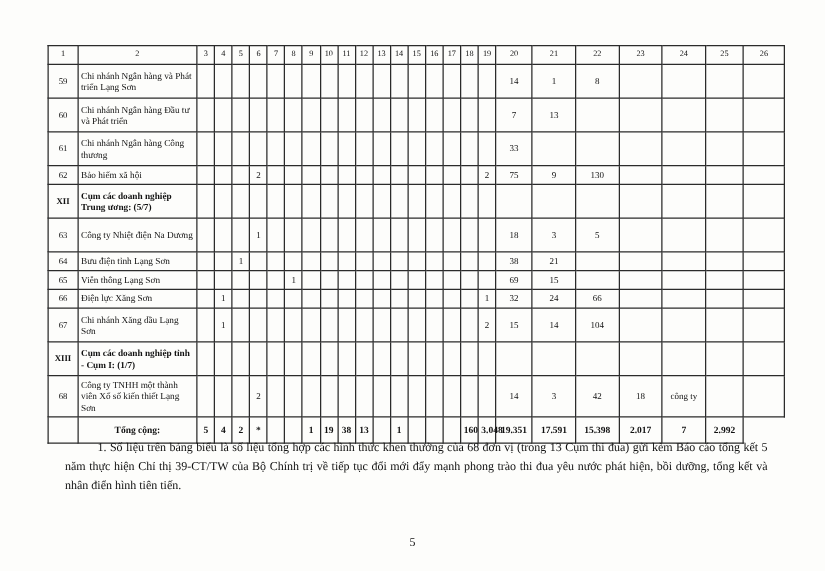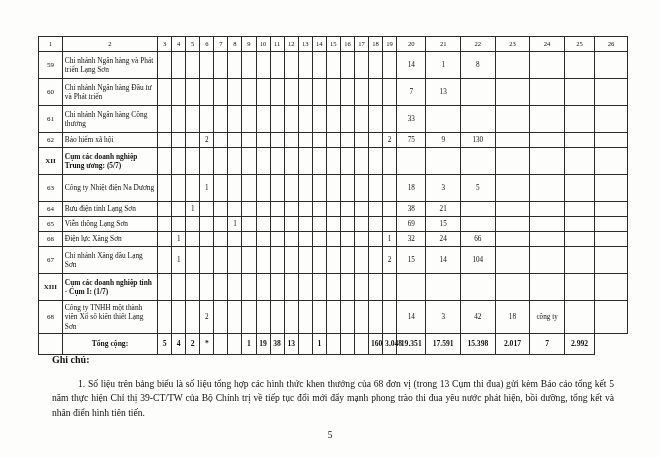--- a/index.html
+++ b/index.html
@@ -580,18 +580,17 @@
             <td class="ctr">2.017</td>
             <td class="ctr">7</td>
             <td class="ctr">2.992</td>
           </tr>
         </tbody>
     </table>
   </div>
 
 
   <div class="notes">
-    <div class="notes-title">Ghi chú:</div>
     <div class="notes-para">1. Số liệu trên bảng biểu là số liệu tổng hợp các hình thức khen thưởng của 68 đơn vị (trong 13 Cụm thi đua) gửi kèm Báo cáo tổng kết 5 năm thực hiện Chỉ thị 39-CT/TW của Bộ Chính trị về tiếp tục đổi mới đẩy mạnh phong trào thi đua yêu nước phát hiện, bồi dưỡng, tổng kết và nhân điển hình tiên tiến.</div>
   </div>
 
   <div class="page-no">5</div>
 </div>
 
 </body></html>

